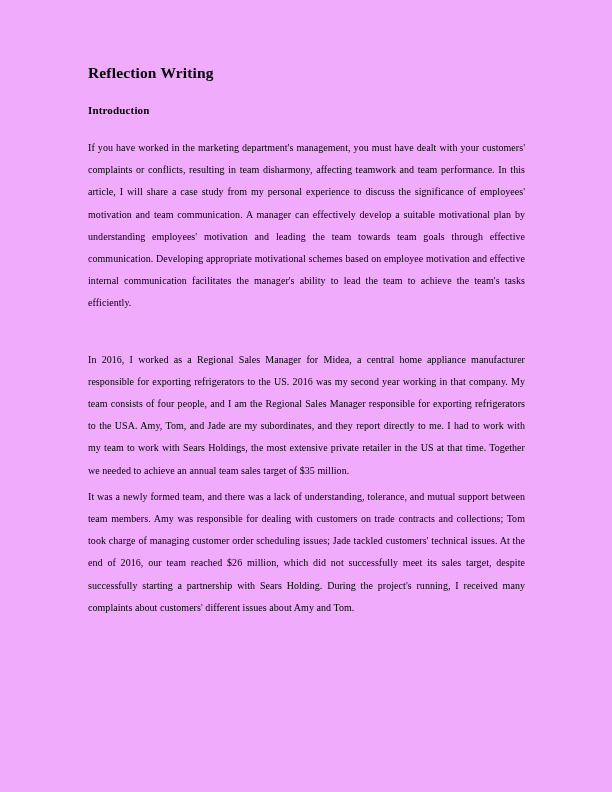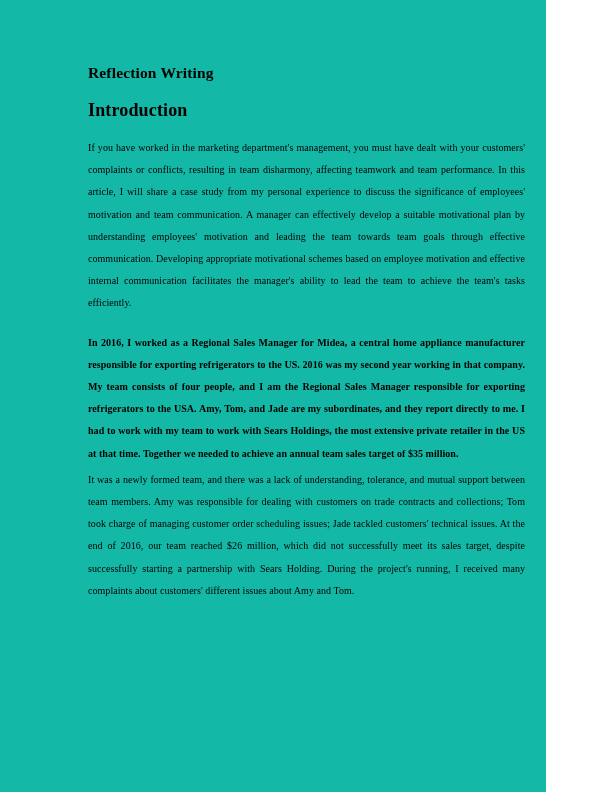--- a/index.html
+++ b/index.html
@@ -2,44 +2,44 @@
 <html><head>
 <meta charset="utf-8">
 <style>
   html, body {
     margin: 0;
     padding: 0;
     background: #ffffff;
   }
   .page {
     position: relative;
-    width: 546px;
+    width: 612px;
     height: 792px;
-    background: #14b8a6;
+    background: #f0abfc;
     overflow: hidden;
     box-sizing: border-box;
   }
   .content {
     position: absolute;
     left: 88px;
     top: 62px;
     width: 437px;
   }
   .doc-title {
     font-family: "Liberation Serif", "DejaVu Serif", serif;
     font-size: 15.5px;
     font-weight: bold;
     color: #000000;
     margin: 0 0 0 0;
     line-height: 22px;
     letter-spacing: 0.15px;
   }
   .section-heading {
     font-family: "Liberation Serif", "DejaVu Serif", serif;
-    font-size: 18px;
+    font-size: 11px;
     font-weight: bold;
     color: #000000;
     line-height: 22px;
     margin: 0;
     letter-spacing: 0.15px;
   }
   .heading-intro {
     margin-top: 15px;
   }
   .heading-case {
@@ -52,22 +52,21 @@
     line-height: 22.2px;
     text-align: justify;
     text-justify: inter-word;
     margin: 0;
     letter-spacing: 0.05px;
   }
   .para-first-intro {
     margin-top: 16px;
   }
   .para-first-case {
-    margin-top: 17px;
-    font-weight: bold;
+    margin-top: 34px;
   }
   .para-gap {
     margin-top: 4px;
   }
 </style>
 </head>
 <body>
 
 <div class="page">
   <div class="content">

